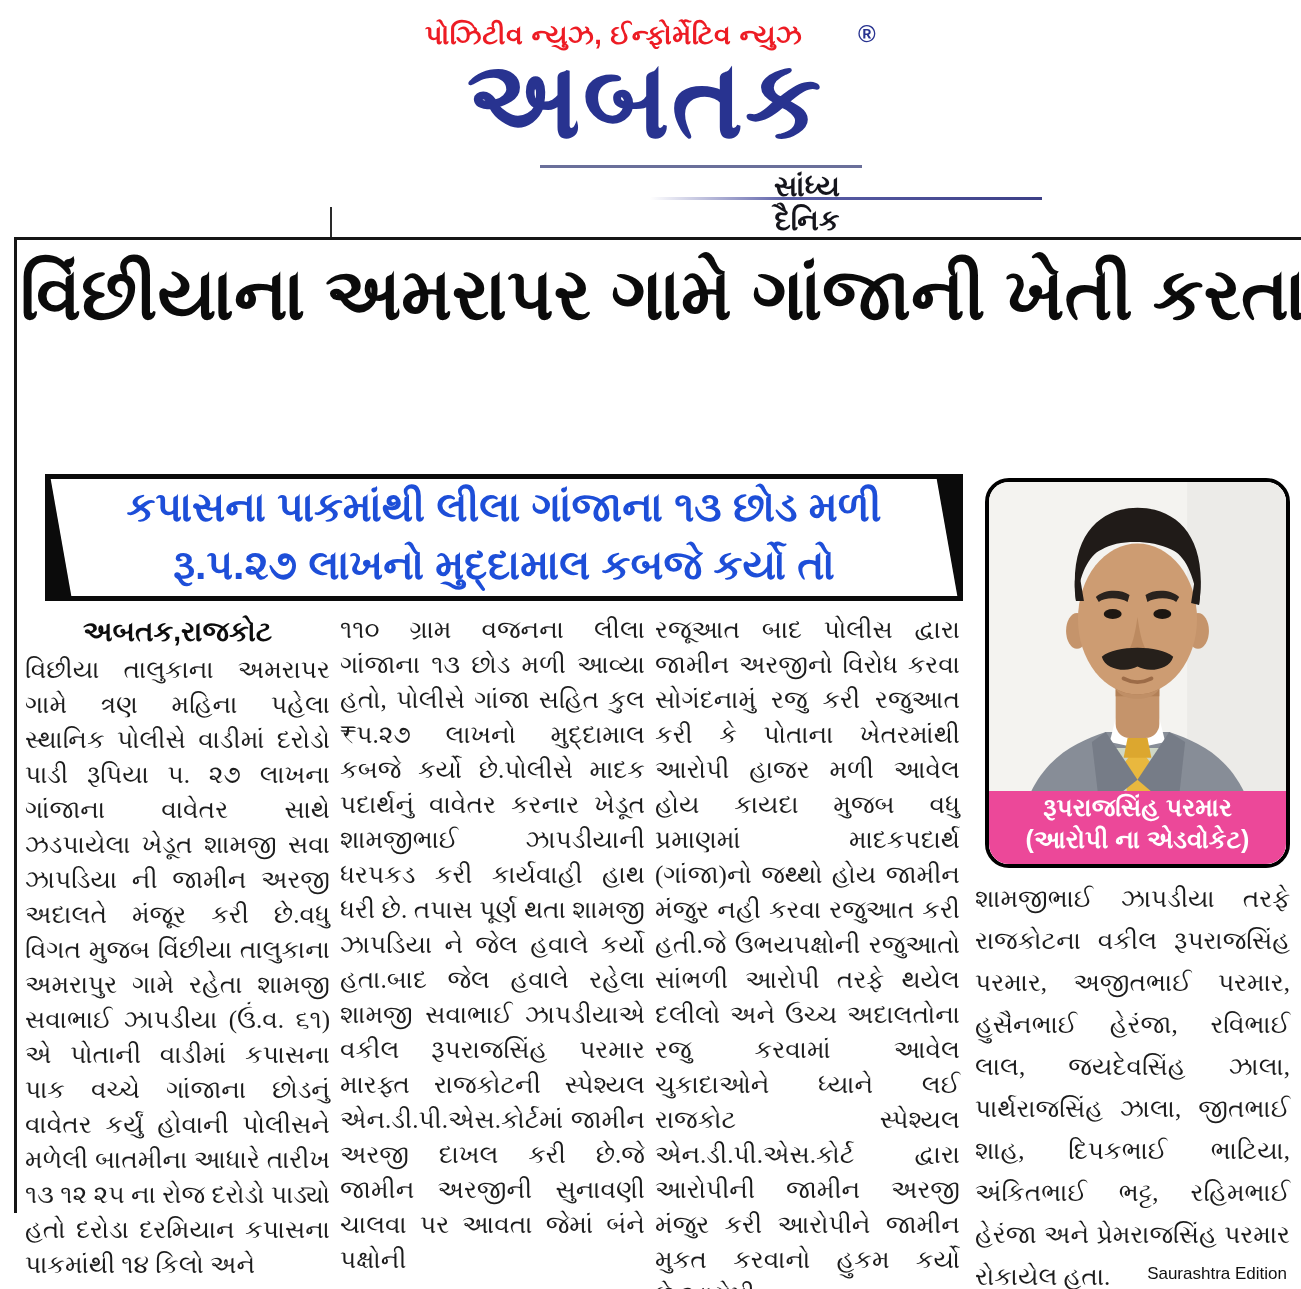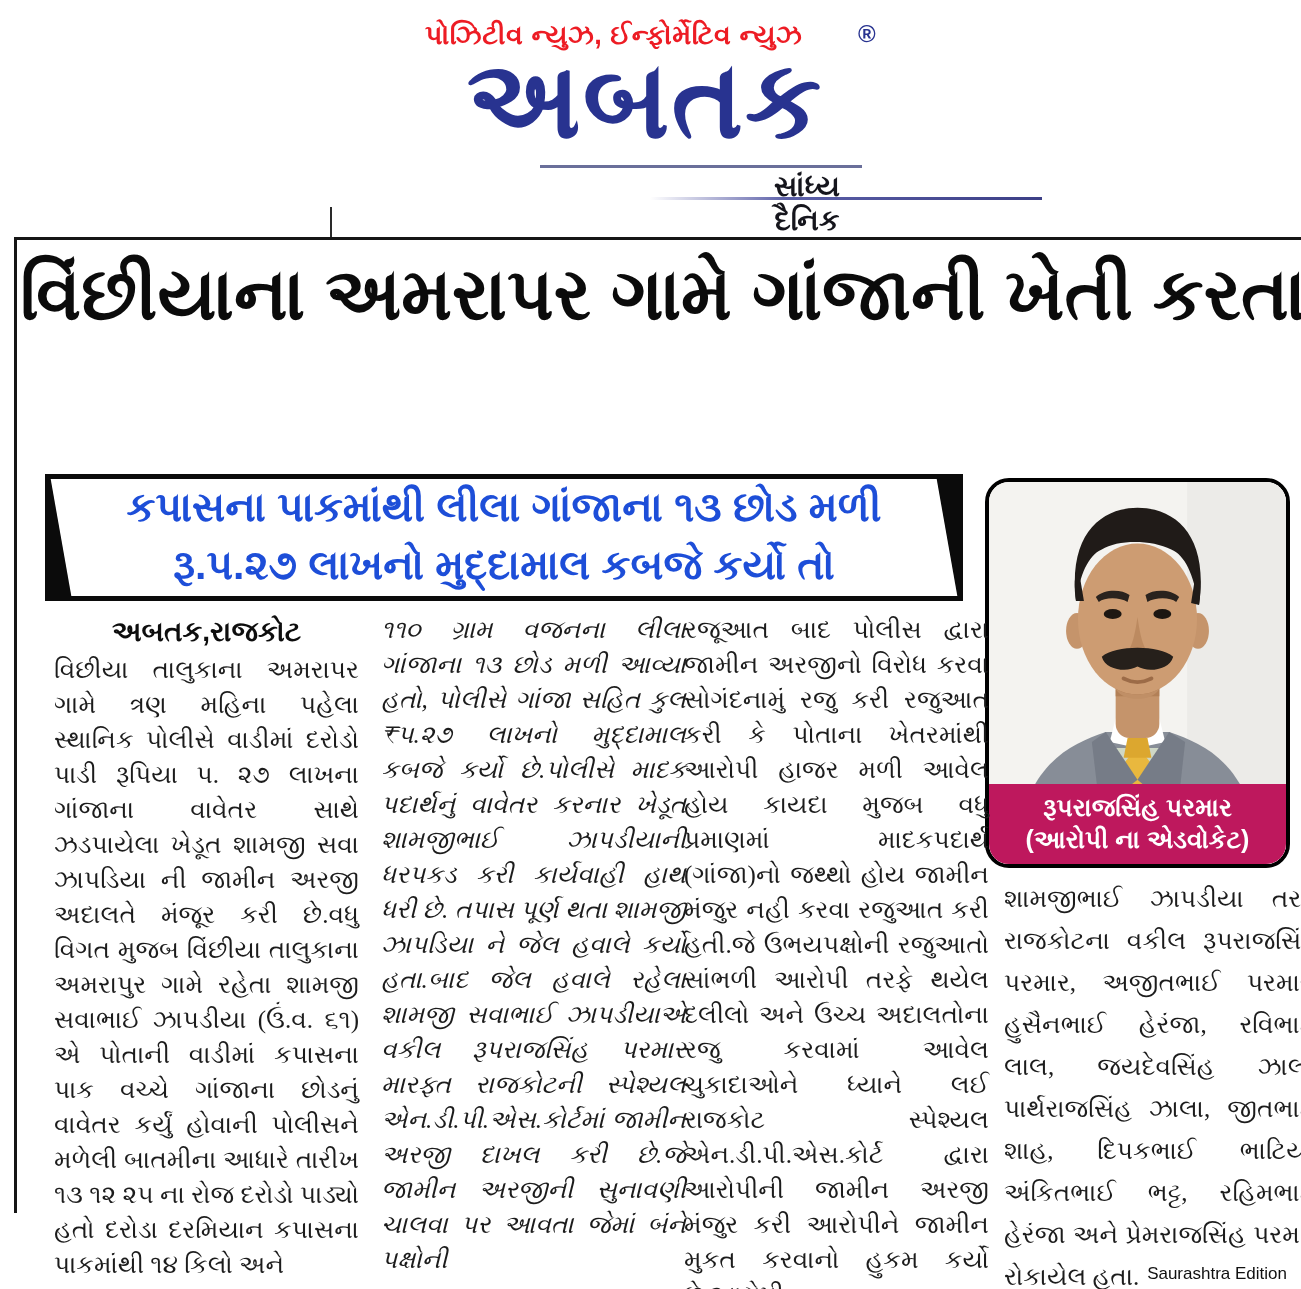--- a/index.html
+++ b/index.html
@@ -59,33 +59,32 @@
     font-size:41px;line-height:58px;width:918px;
   }
   
   .photo{
     position:absolute;left:985px;top:478px;width:305px;height:390px;
     border:4px solid #000;border-radius:24px;overflow:hidden;background:#f5f4f2;
     box-sizing:border-box;
   }
   .photo svg{position:absolute;left:0;top:0;width:100%;height:100%;}
   .photo-caption{
-    position:absolute;left:0;right:0;bottom:0;background:#be185d;
+    position:absolute;left:0;right:0;bottom:0;background:#ec4899;
     color:#fff;text-align:center;font-weight:700;font-size:25px;line-height:32px;
-    padding:7px 2px 9px;
+    padding:0 2px 9px;
   }
   
   .col{
     position:absolute;top:612px;width:305px;
     font-size:25px;line-height:35px;text-align:justify;color:#1c1c1c;
     font-family:"Liberation Serif",serif;
-    margin-left:29px;
   }
   .col.c1{left:25px;}
-  .col.c2{left:352px;font-style:italic;}
+  .col.c2{left:340px;}
   .col.c3{left:655px;}
   .col.c4{left:975px;top:878px;width:315px;line-height:42px;}
   .dateline{
     font-family:"Liberation Sans",sans-serif;
     font-weight:800;font-size:28px;text-align:center;line-height:40px;color:#0d0d0d;
   }
   
   .footer{
     position:absolute;right:14px;top:1238px;text-align:right;
     font-size:17px;line-height:23px;color:#101010;margin-top:24px;

